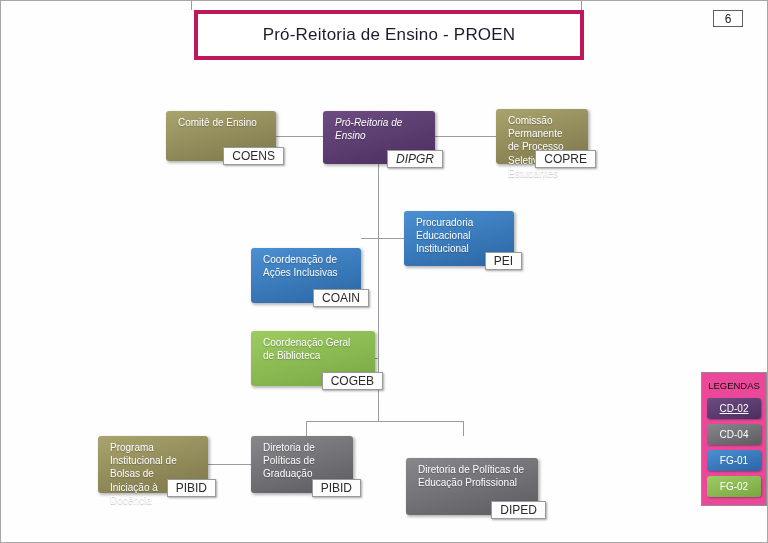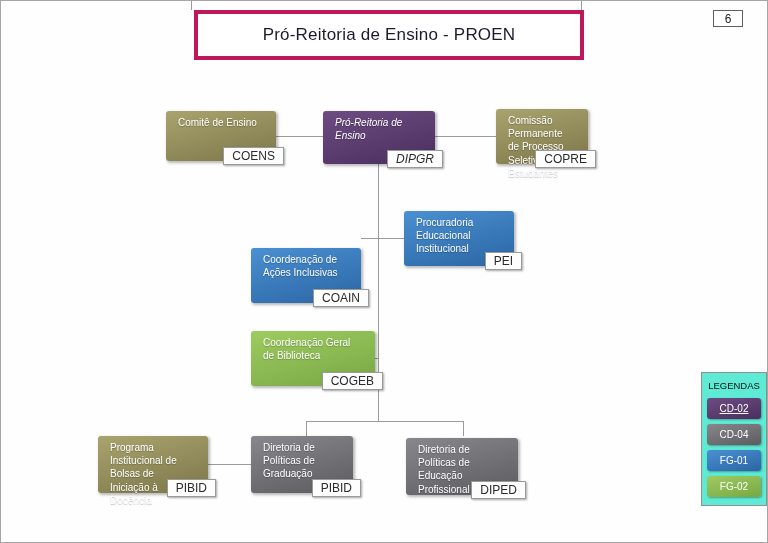--- a/index.html
+++ b/index.html
@@ -21,21 +21,21 @@
   .logo-mark .ci{border-radius:50%}
   .logo-mark .blank{background:transparent !important}
   .logo-name{font-size:13px;font-weight:bold;color:#141414;line-height:1.05;letter-spacing:.3px}
   .logo-campus{font-size:10px;color:#141414;margin-top:2px}
 
   .org-box{position:absolute;border-radius:3px;box-shadow:1.5px 1.5px 3px rgba(0,0,0,.28);color:#fff}
   .org-label{padding:5px 12px;font-size:10px;line-height:1.32;text-shadow:0 1px 1px rgba(0,0,0,.25)}
   .org-tag{position:absolute;right:-8px;bottom:-4px;background:#fdfdfd;border:1px solid #9a9a9a;
     padding:1px 8px;font-size:12px;color:#2b2b2b;white-space:nowrap;box-shadow:1px 1px 2px rgba(0,0,0,.35)}
 
-  .legend{position:absolute;left:700px;top:371px;width:66px;height:134px;border:1px solid #8f8f8f;background:#5eead4;
+  .legend{position:absolute;left:700px;top:371px;width:66px;height:134px;border:1px solid #8f8f8f;background:#ec4899;
     padding:7px 0 4px;text-align:center}
   .legend-title{font-size:9.5px;color:#111;margin-bottom:7px}
   .legend-chip{width:54px;height:21px;margin:0 auto 5px;border-radius:3px;color:#fff;font-size:10px;
     display:flex;align-items:center;justify-content:center;box-shadow:1px 1px 2px rgba(0,0,0,.3)}
 </style>
 </head>
 <body>
 
 <div class="page">
 
@@ -90,21 +90,21 @@
   <div class="org-box" style="left: 97px; top: 435px; width: 110px; height: 57px; background: linear-gradient(165deg, rgb(169, 163, 110), rgb(125, 119, 74));">
     <div class="org-label">Programa Institucional de Bolsas de Iniciação à Docência</div>
     <div class="org-tag">PIBID</div>
   </div>
 
   <div class="org-box" style="left: 250px; top: 435px; width: 102px; height: 57px; background: linear-gradient(165deg, rgb(135, 135, 140), rgb(91, 91, 96));">
     <div class="org-label">Diretoria de Políticas de Graduação</div>
     <div class="org-tag">PIBID</div>
   </div>
 
-  <div class="org-box" style="left: 405px; top: 437px; width: 112px; height: 57px; background: linear-gradient(165deg, rgb(135, 135, 140), rgb(91, 91, 96));">
+  <div class="org-box" style="left: 405px; top: 457px; width: 132px; height: 57px; background: linear-gradient(165deg, rgb(135, 135, 140), rgb(91, 91, 96));">
     <div class="org-label">Diretoria de Políticas de Educação Profissional</div>
     <div class="org-tag">DIPED</div>
   </div>
 
   <div class="legend">
     <div class="legend-title">LEGENDAS</div>
     <div class="legend-chip" style="background: linear-gradient(165deg, rgb(109, 76, 130), rgb(74, 47, 94)); text-decoration: underline;">CD-02</div>
     <div class="legend-chip" style="background: linear-gradient(165deg, rgb(135, 135, 140), rgb(91, 91, 96));">CD-04</div>
     <div class="legend-chip" style="background: linear-gradient(165deg, rgb(74, 144, 210), rgb(43, 101, 164));">FG-01</div>
     <div class="legend-chip" style="background: linear-gradient(165deg, rgb(158, 203, 97), rgb(120, 167, 67));">FG-02</div>

